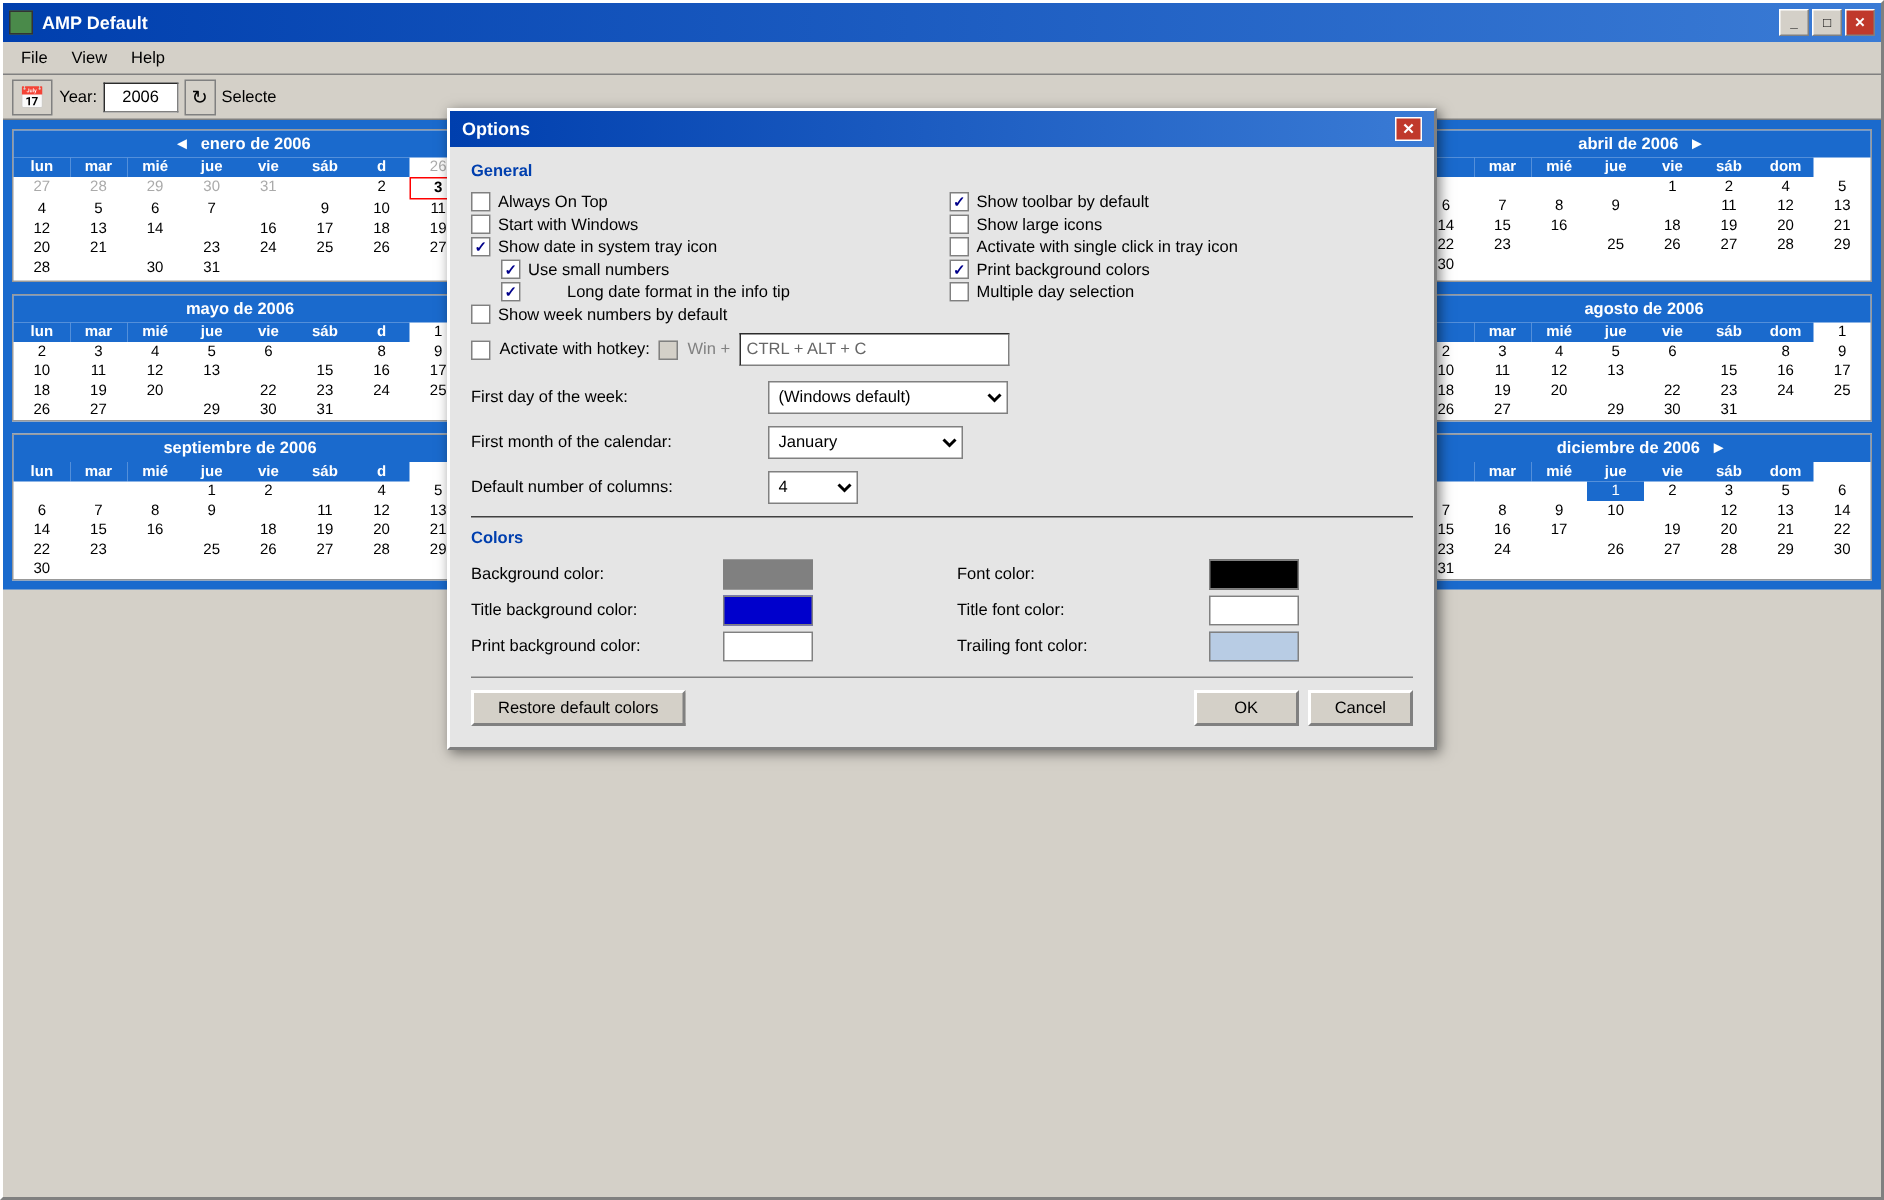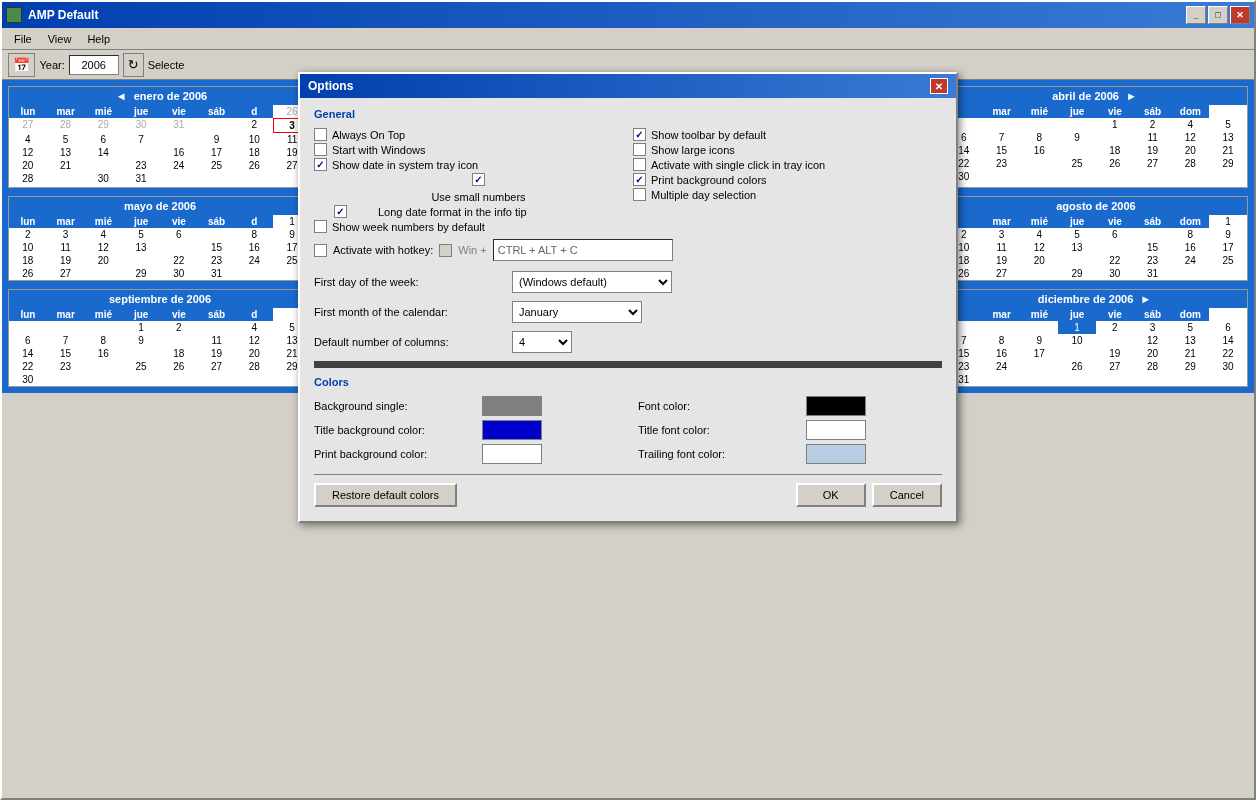--- a/index.html
+++ b/index.html
@@ -253,21 +253,21 @@
       height: 22px;
       font-size: 11px;
       border: 1px solid #808080;
       background: #fff;
       padding: 0 2px;
       cursor: pointer;
     }
 
     
     .colors-section {
-      border-top: 7px solid #404040;
+      border-top: 1px solid #404040;
       padding-top: 8px;
       margin-top: 4px;
     }
     .colors-grid {
       display: grid;
       grid-template-columns: 1fr 1fr;
       gap: 6px 20px;
       margin-bottom: 10px;
     }
     .color-row {
@@ -662,21 +662,21 @@
               <span>Always On Top</span>
             </div>
             <div class="option-row" style="margin-top:2px;">
               <div class="cb"></div>
               <span>Start with Windows</span>
             </div>
             <div class="option-row" style="margin-top:2px;">
               <div class="cb checked"></div>
               <span>Show date in system tray icon</span>
             </div>
-            <div class="option-row indented" style="margin-top:2px;flex-direction:column;">
+            <div class="option-row indented" style="margin-top:2px;">
               <div class="cb checked"></div>
               <span>Use small numbers</span>
             </div>
             <div class="option-row indented" style="margin-top:2px;gap:31px;">
               <div class="cb checked"></div>
               <span>Long date format in the info tip</span>
             </div>
             <div class="option-row" style="margin-top:2px;">
               <div class="cb"></div>
               <span>Show week numbers by default</span>
@@ -739,21 +739,21 @@
             <option>3</option>
           </select>
         </div>
 
         <div class="colors-section">
           <div class="section-title">Colors</div>
           <div class="colors-grid">
 
             <div>
               <div class="color-row">
-                <span class="color-label">Background single:</span>
+                <span class="color-label">Background color:</span>
                 <div class="color-swatch" style="background:#808080;"></div>
               </div>
               <div class="color-row" style="margin-top:4px;">
                 <span class="color-label">Title background color:</span>
                 <div class="color-swatch" style="background:#0000cc;"></div>
               </div>
               <div class="color-row" style="margin-top:4px;">
                 <span class="color-label">Print background color:</span>
                 <div class="color-swatch" style="background:#ffffff;border:1px solid #808080;"></div>
               </div>

